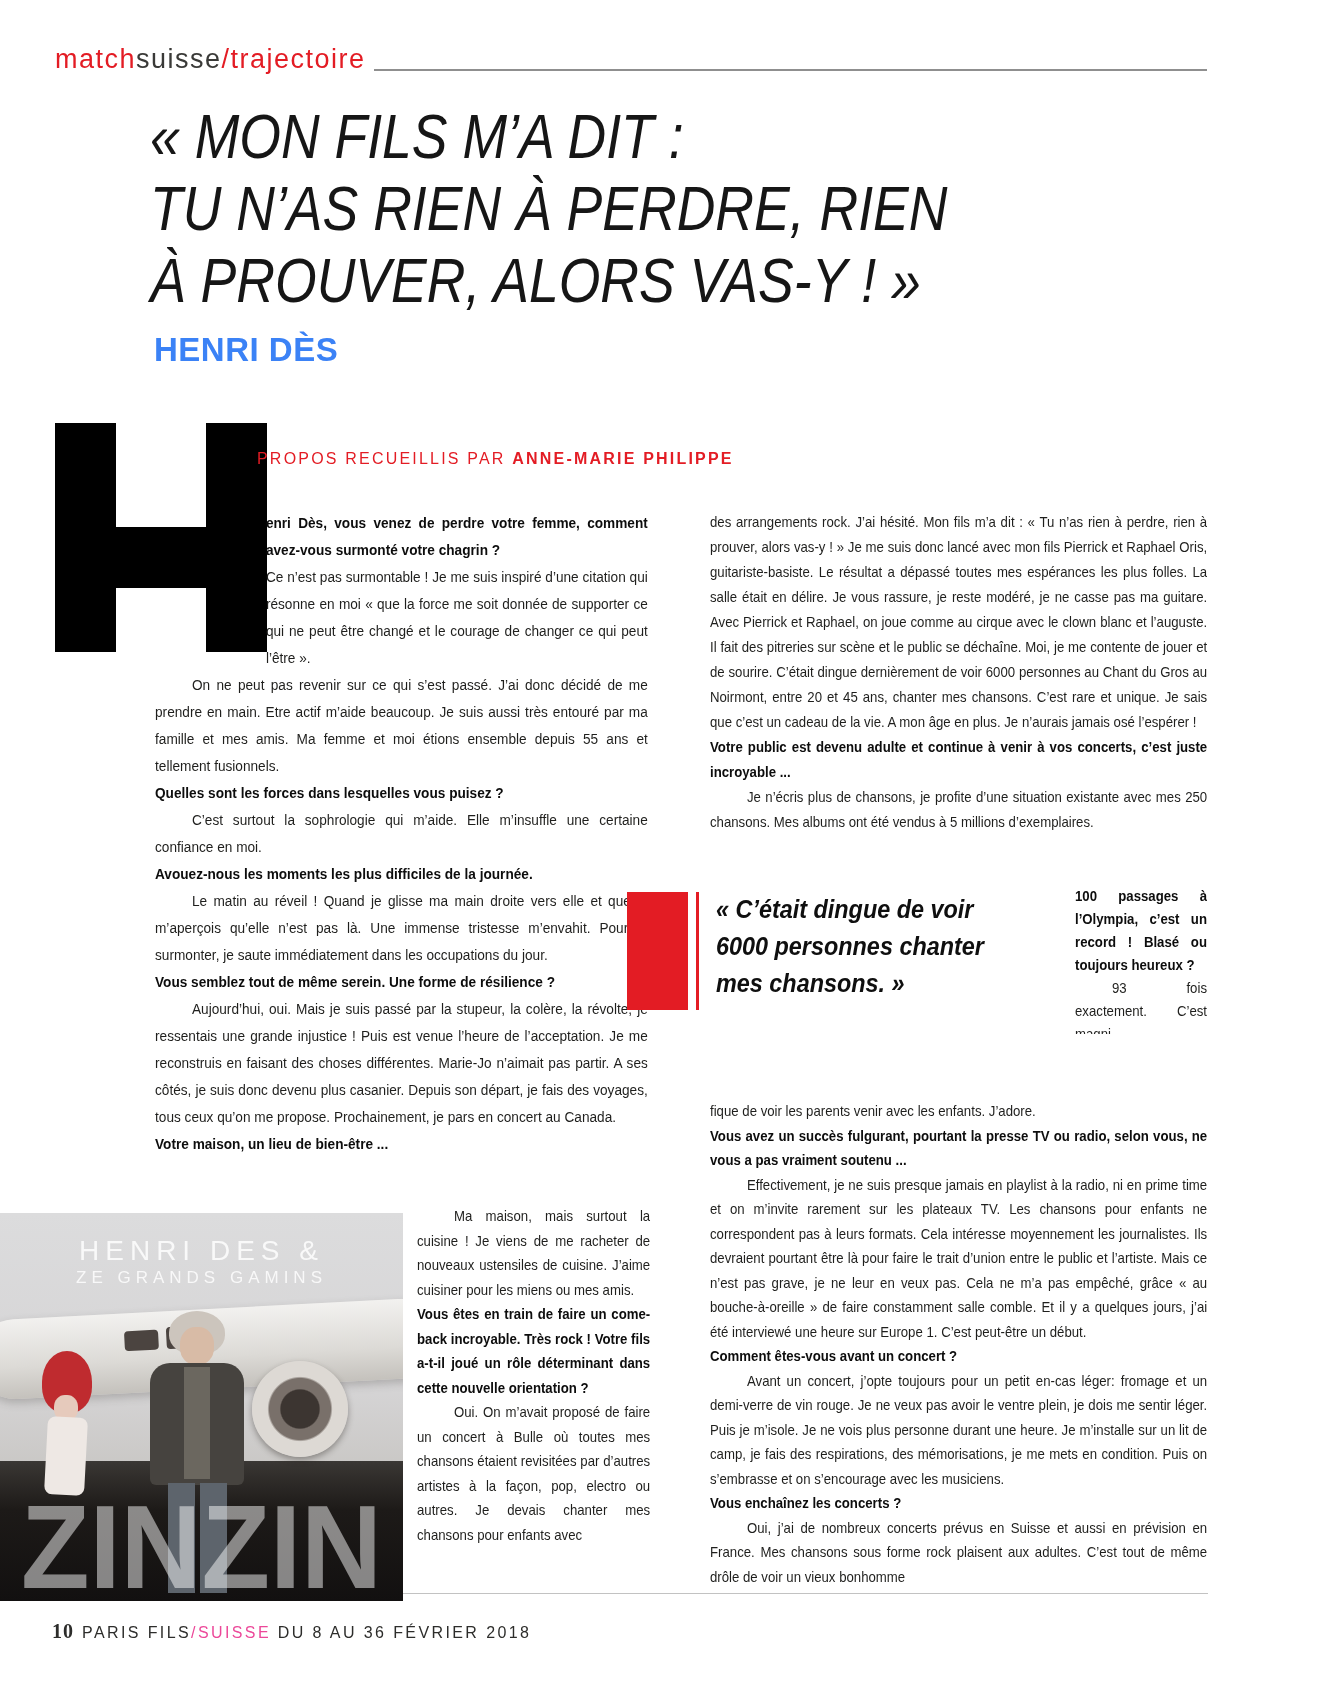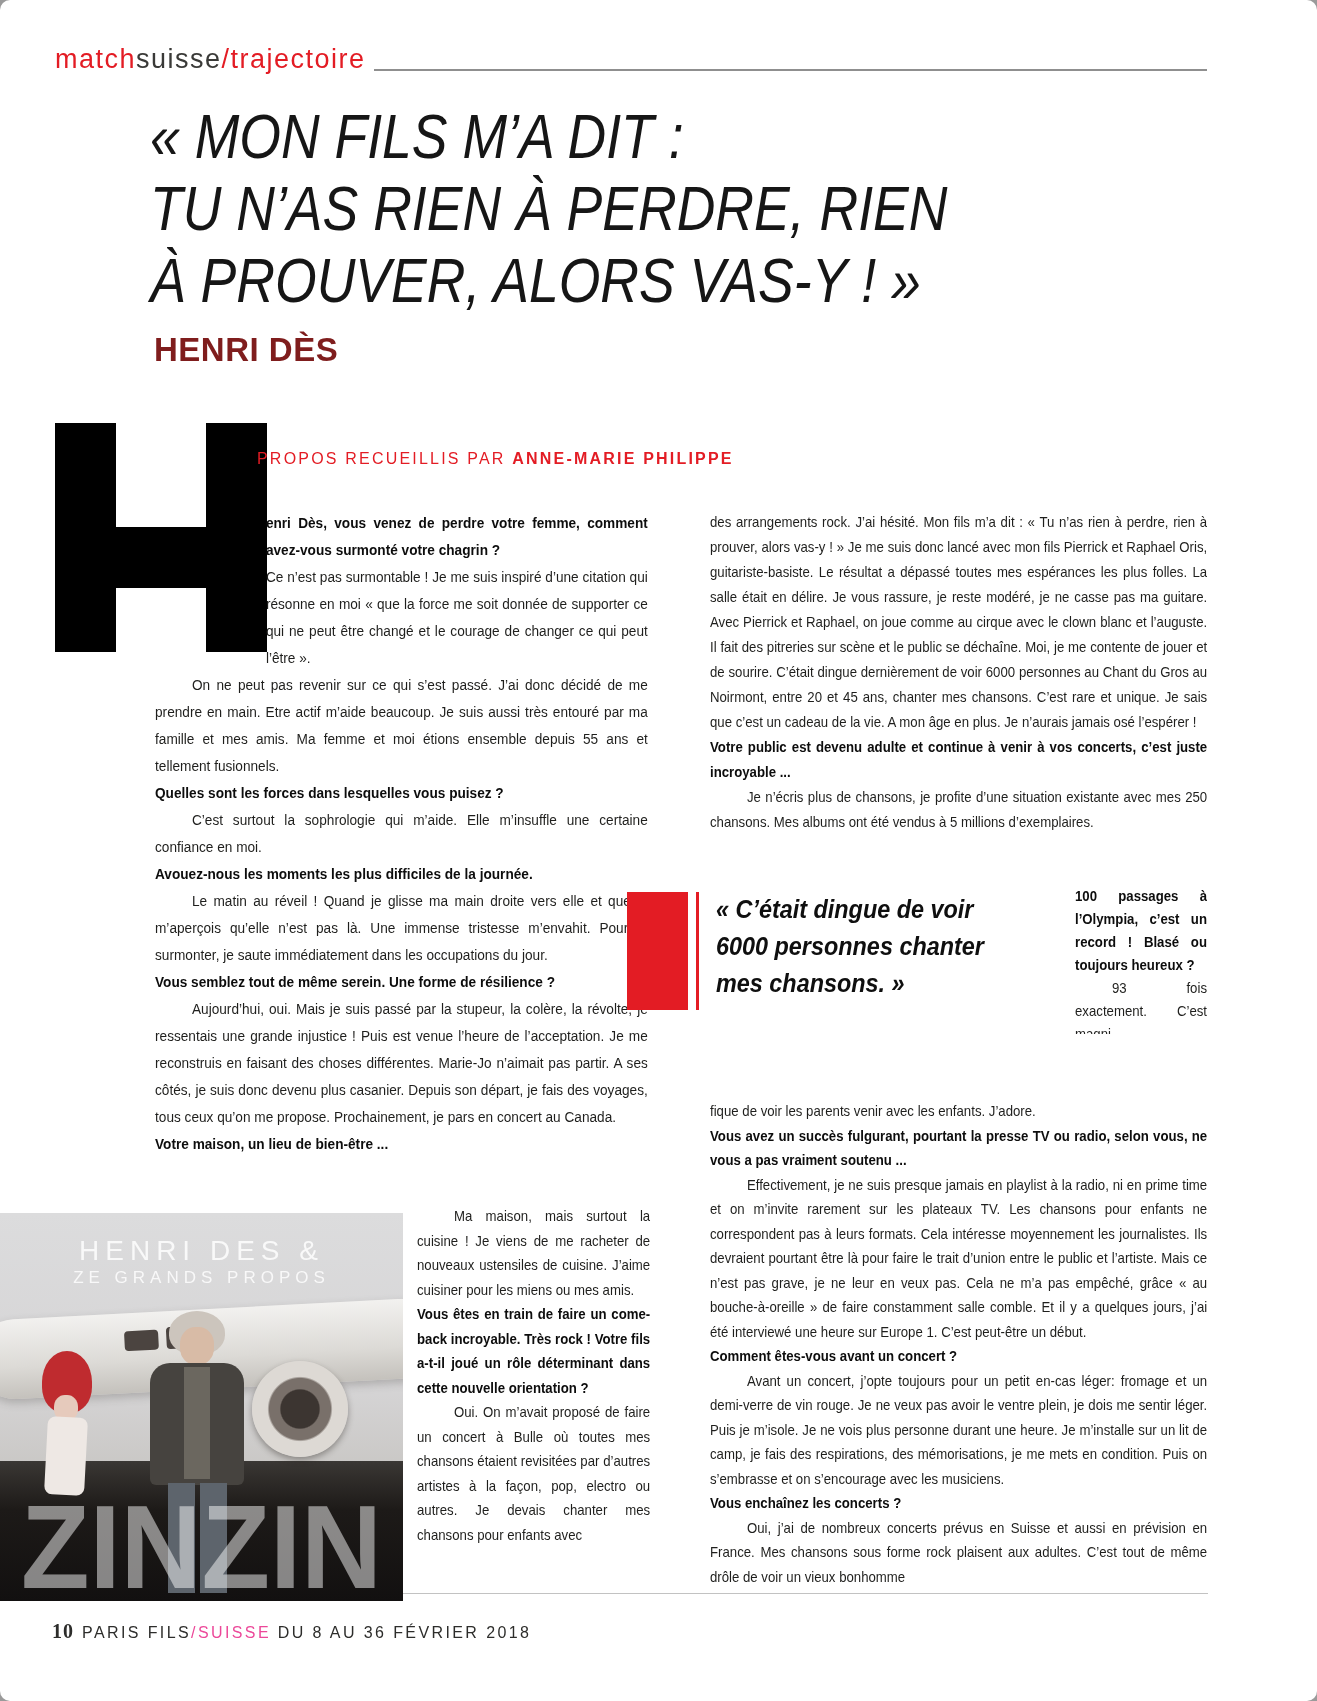--- a/index.html
+++ b/index.html
@@ -1,29 +1,29 @@
 <!DOCTYPE html>
 <html><head>
 <meta charset="utf-8">
 <style>
   html,body{margin:0;padding:0;background:#9a9a9a;}
   .page{position:relative;width:1317px;height:1701px;background:#ffffff;margin:0 auto;
-        font-family:"Liberation Sans",sans-serif;color:#1f1f1d;overflow:hidden;border-radius:10px;}
+        font-family:"Liberation Sans",sans-serif;color:#1f1f1d;overflow:hidden;}
 
   
   .kicker{position:absolute;left:55px;top:44px;font-size:27px;letter-spacing:1.5px;font-weight:400;}
   .kicker .red{color:#e31c24;}
   .kicker .dark{color:#3a3a38;}
   .kicker-rule{position:absolute;left:374px;top:69px;width:833px;height:2px;background:#8f8f8f;}
 
   
   .title{position:absolute;left:150px;top:100px;color:#161616;}
   .title-line{font-style:italic;font-size:63px;line-height:72px;white-space:nowrap;
               transform:scaleX(0.85);transform-origin:0 0;font-weight:400;}
-  .author{position:absolute;left:154px;top:331px;font-size:33px;font-weight:700;letter-spacing:.5px;color:#7f1d1d;}
+  .author{position:absolute;left:154px;top:331px;font-size:33px;font-weight:700;letter-spacing:.5px;color:#3b82f6;}
 
   
   .bigH{position:absolute;left:55px;top:423px;width:212px;height:229px;}
   .bigH .bar{position:absolute;top:0;width:61px;height:229px;background:#000;}
   .bigH .bar.left{left:0;}
   .bigH .bar.right{left:151px;}
   .bigH .cross{position:absolute;left:0;top:104px;width:212px;height:61px;background:#000;}
 
   
   .byline{position:absolute;left:257px;top:450px;font-size:16px;letter-spacing:2.2px;color:#e31c24;}
@@ -148,21 +148,21 @@
       <p class="blk a">Oui, j’ai de nombreux concerts prévus en Suisse et aussi en prévision en France. Mes chansons sous forme rock plaisent aux adultes. C’est tout de même drôle de voir un vieux bonhomme</p>
     </div>
 
   <div class="pq-block"></div>
   <div class="pq-line"></div>
   <div class="pq-text">« C’était dingue de voir 6000 personnes chanter mes chansons. »</div>
 
   <div class="photo">
     <div class="cover-artist">
       <div class="l1">HENRI DES &amp;</div>
-      <div class="l2">ZE GRANDS PROPOS</div>
+      <div class="l2">ZE GRANDS GAMINS</div>
     </div>
     <div class="plane">
       <div class="win" style="left:150px;top:18px;width:34px;height:20px;"></div>
       <div class="win" style="left:192px;top:16px;width:26px;height:22px;"></div>
       <div class="win" style="left:226px;top:20px;width:18px;height:16px;"></div>
     </div>
     <div class="ground"></div>
     <div class="engine"></div>
     <div class="wigfig">
       <div class="wig"></div>

